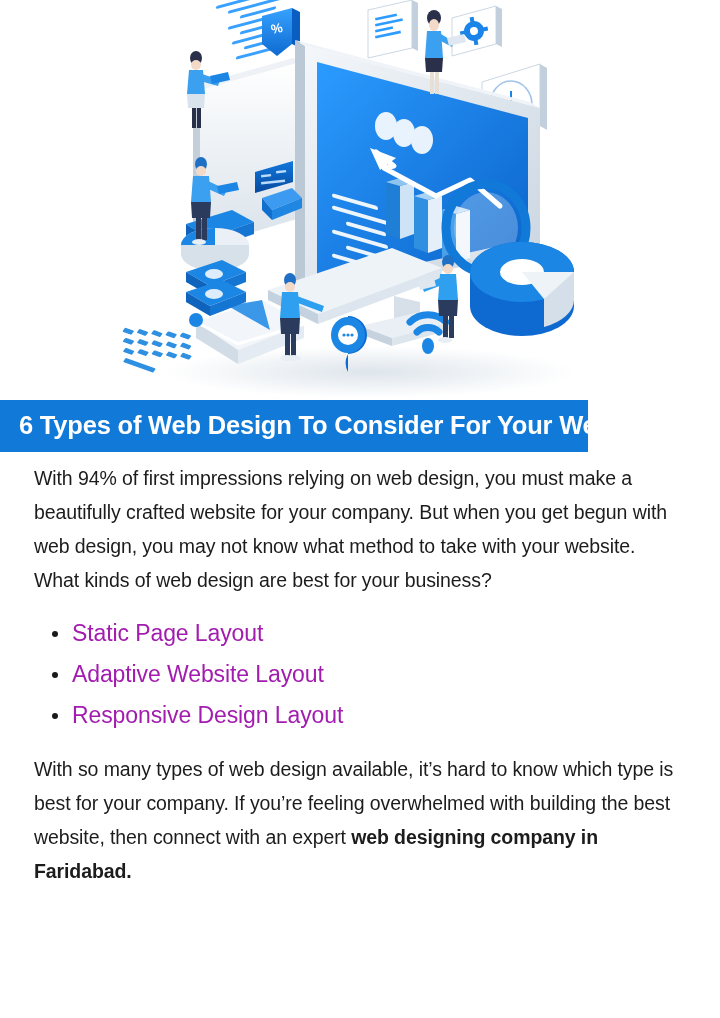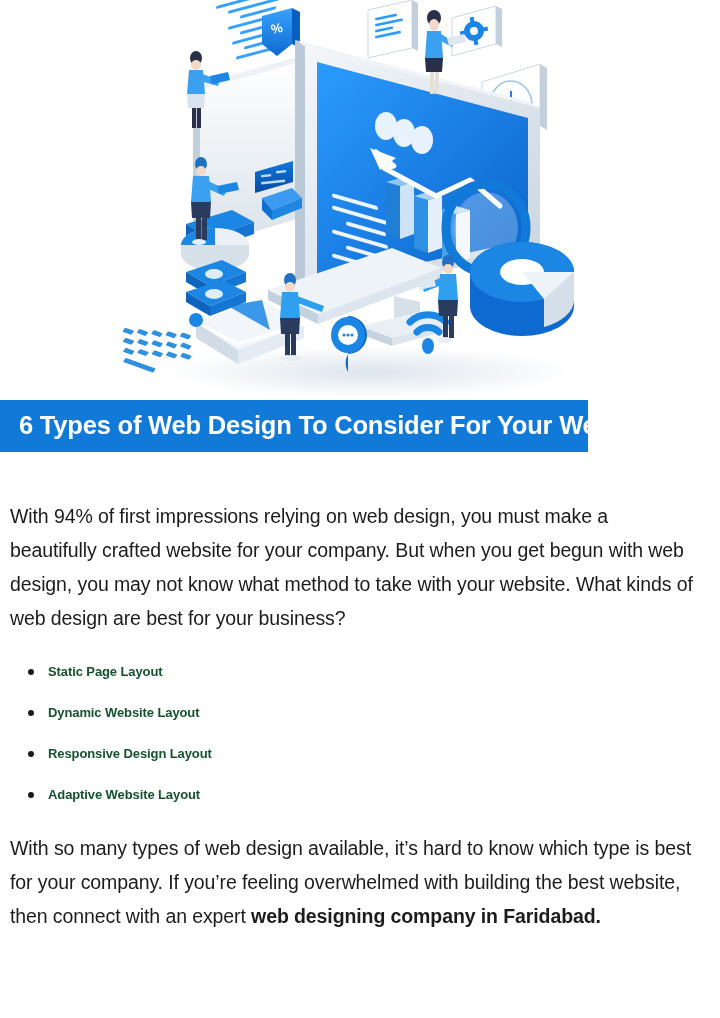--- a/index.html
+++ b/index.html
@@ -45,23 +45,23 @@
     color: #ffffff;
     letter-spacing: -0.2px;
     line-height: 1;
     white-space: nowrap;
   }
 
   
   .content {
     position: absolute;
     left: 0;
-    top: 474px;
+    top: 436px;
     width: 709px;
-    padding: 0 10px;
+    padding: 0 34px;
     box-sizing: border-box;
   }
 
   p.para {
     margin: 0;
     font-size: 19.5px;
     line-height: 34px;
     color: #1c1c1c;
     letter-spacing: -0.1px;
   }
@@ -69,24 +69,24 @@
   .para-outro { padding-top: 16px; }
   .para b { font-weight: bold; }
 
   ul.feature-list {
     margin: 0;
     padding: 16px 0 0 38px;
     list-style: none;
   }
   ul.feature-list li {
     position: relative;
-    font-size: 13px;
-    font-weight: bold;
+    font-size: 23px;
+    font-weight: normal;
     line-height: 41px;
-    color: #14532d;
+    color: #a21caf;
     letter-spacing: -0.1px;
   }
   ul.feature-list li::before {
     content: "";
     position: absolute;
     left: -20px;
     top: 18px;
     width: 6px;
     height: 6px;
     border-radius: 50%;
@@ -403,20 +403,19 @@
 <div class="title-banner">
   <h1 class="title-text">6 Types of Web Design To Consider For Your Website</h1>
 </div>
 
 <div class="content">
 
   <p class="para para-intro">With 94% of first impressions relying on web design, you must make a beautifully crafted website for your company. But when you get begun with web design, you may not know what method to take with your website. What kinds of web design are best for your business?</p>
 
   <ul class="feature-list">
     <li>Static Page Layout</li>
-    <li>Dynamic Website Layout</li>
+    <li>Adaptive Website Layout</li>
     <li>Responsive Design Layout</li>
-    <li>Adaptive Website Layout</li>
   </ul>
 
   <p class="para para-outro"><span>With so many types of web design available, it’s hard to know which type is best for your company. If you’re feeling overwhelmed with building the best website, then connect with an expert </span><b>web designing company in Faridabad.</b></p>
 
 </div>
 
 </body></html>

